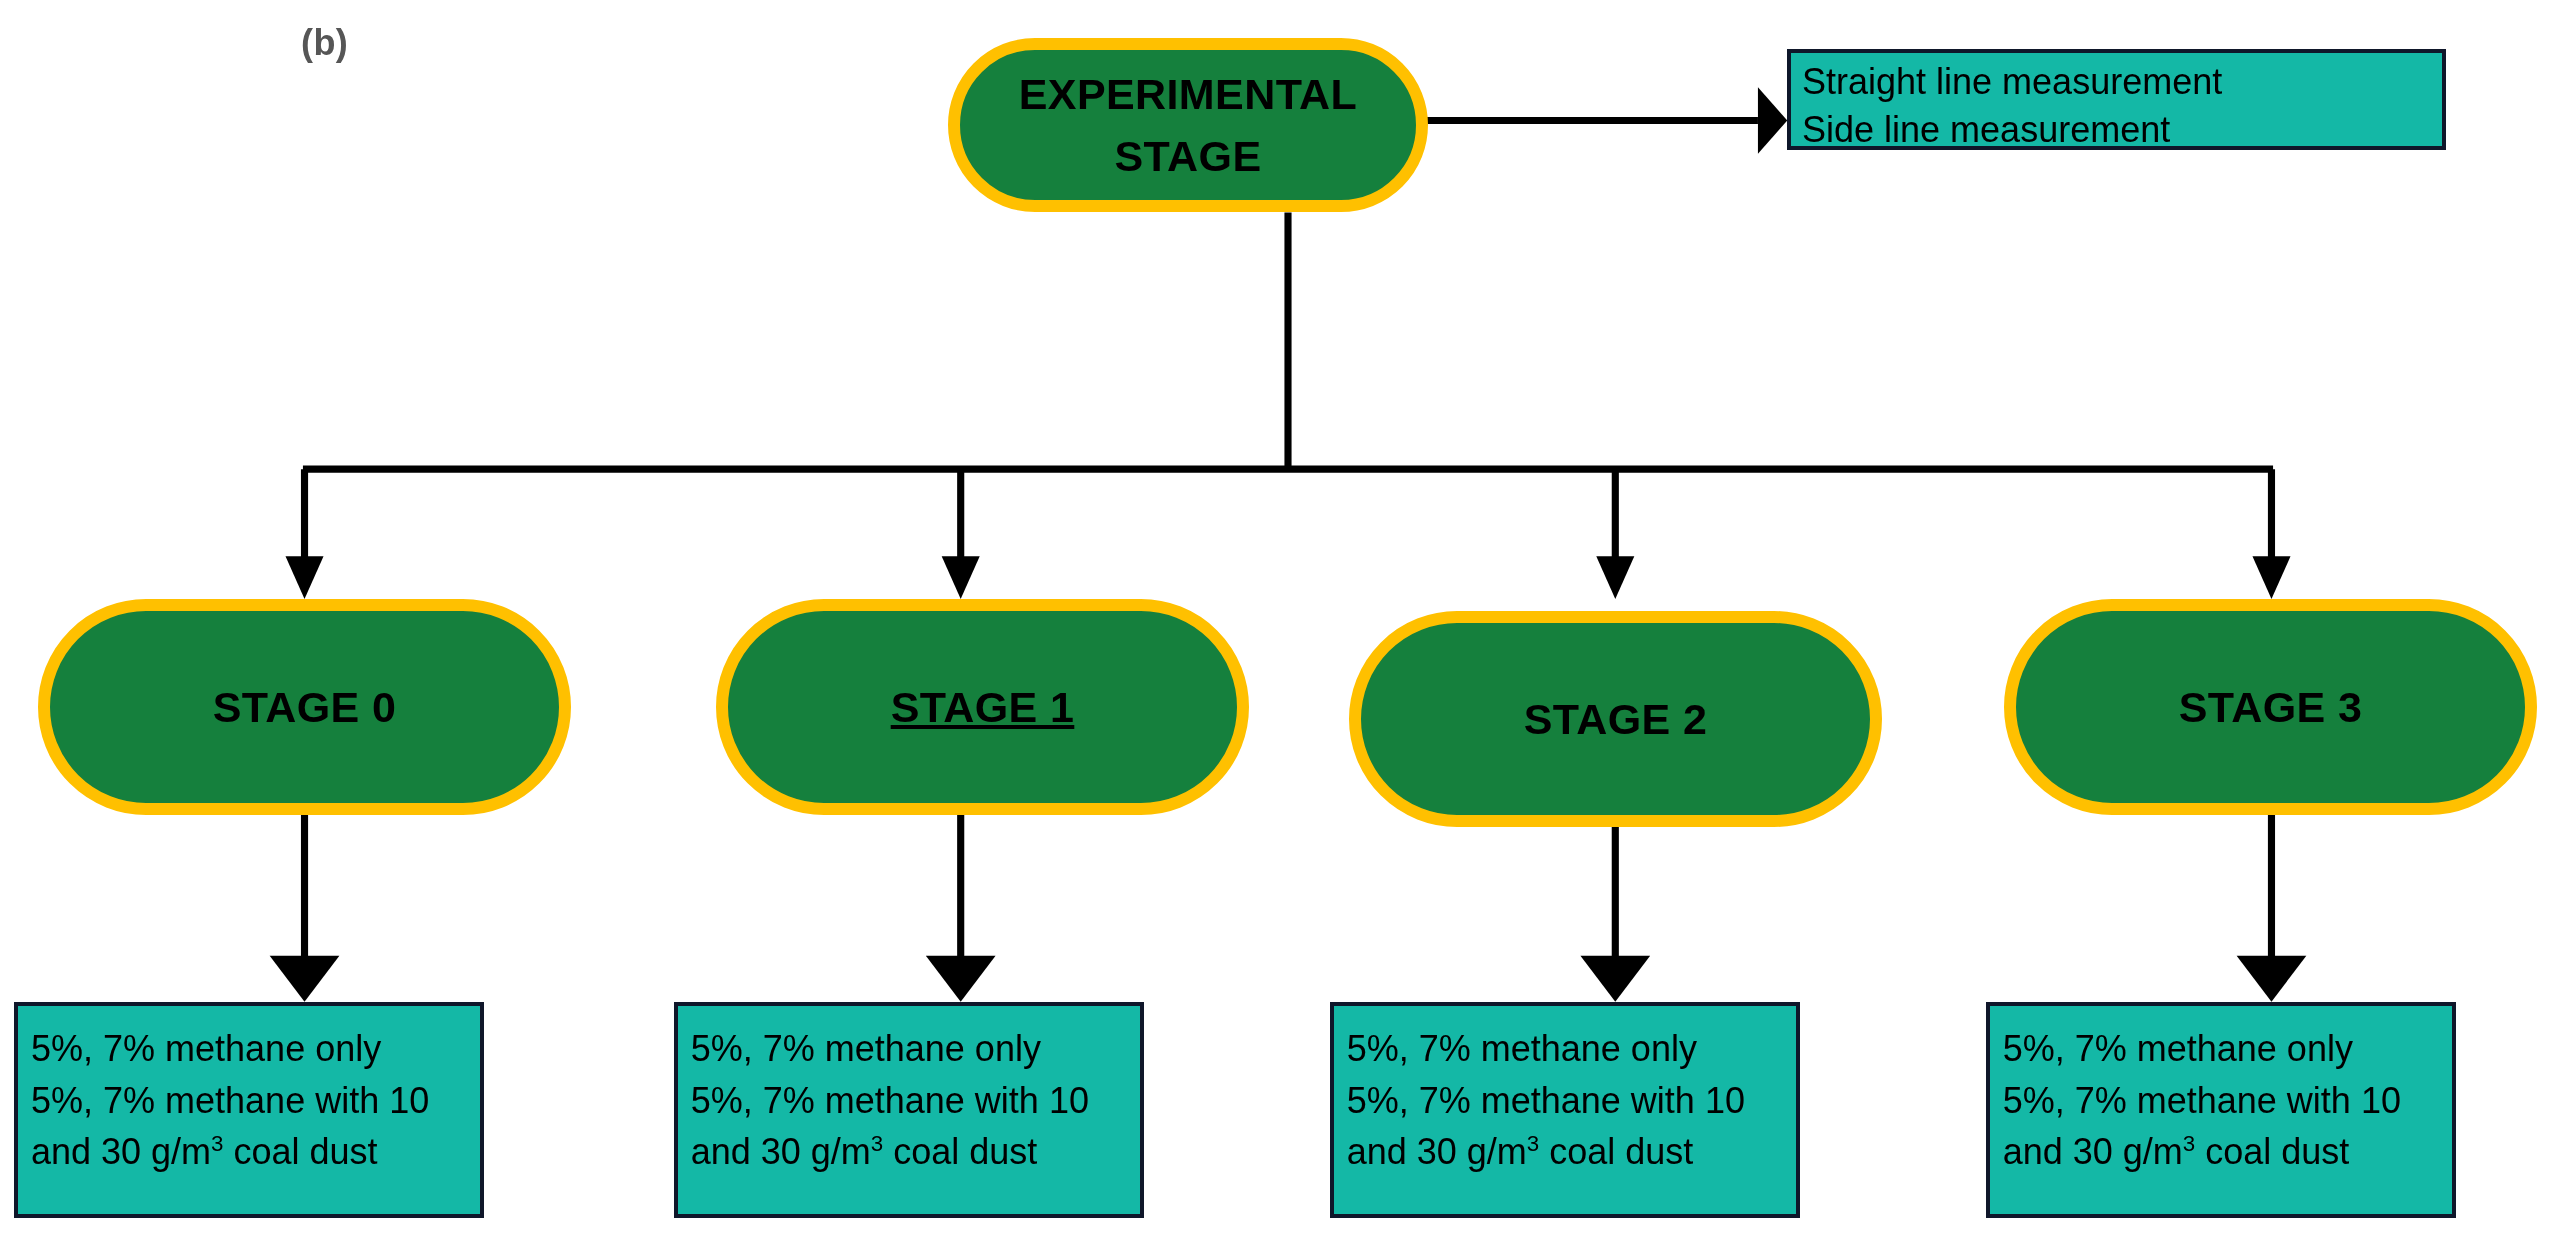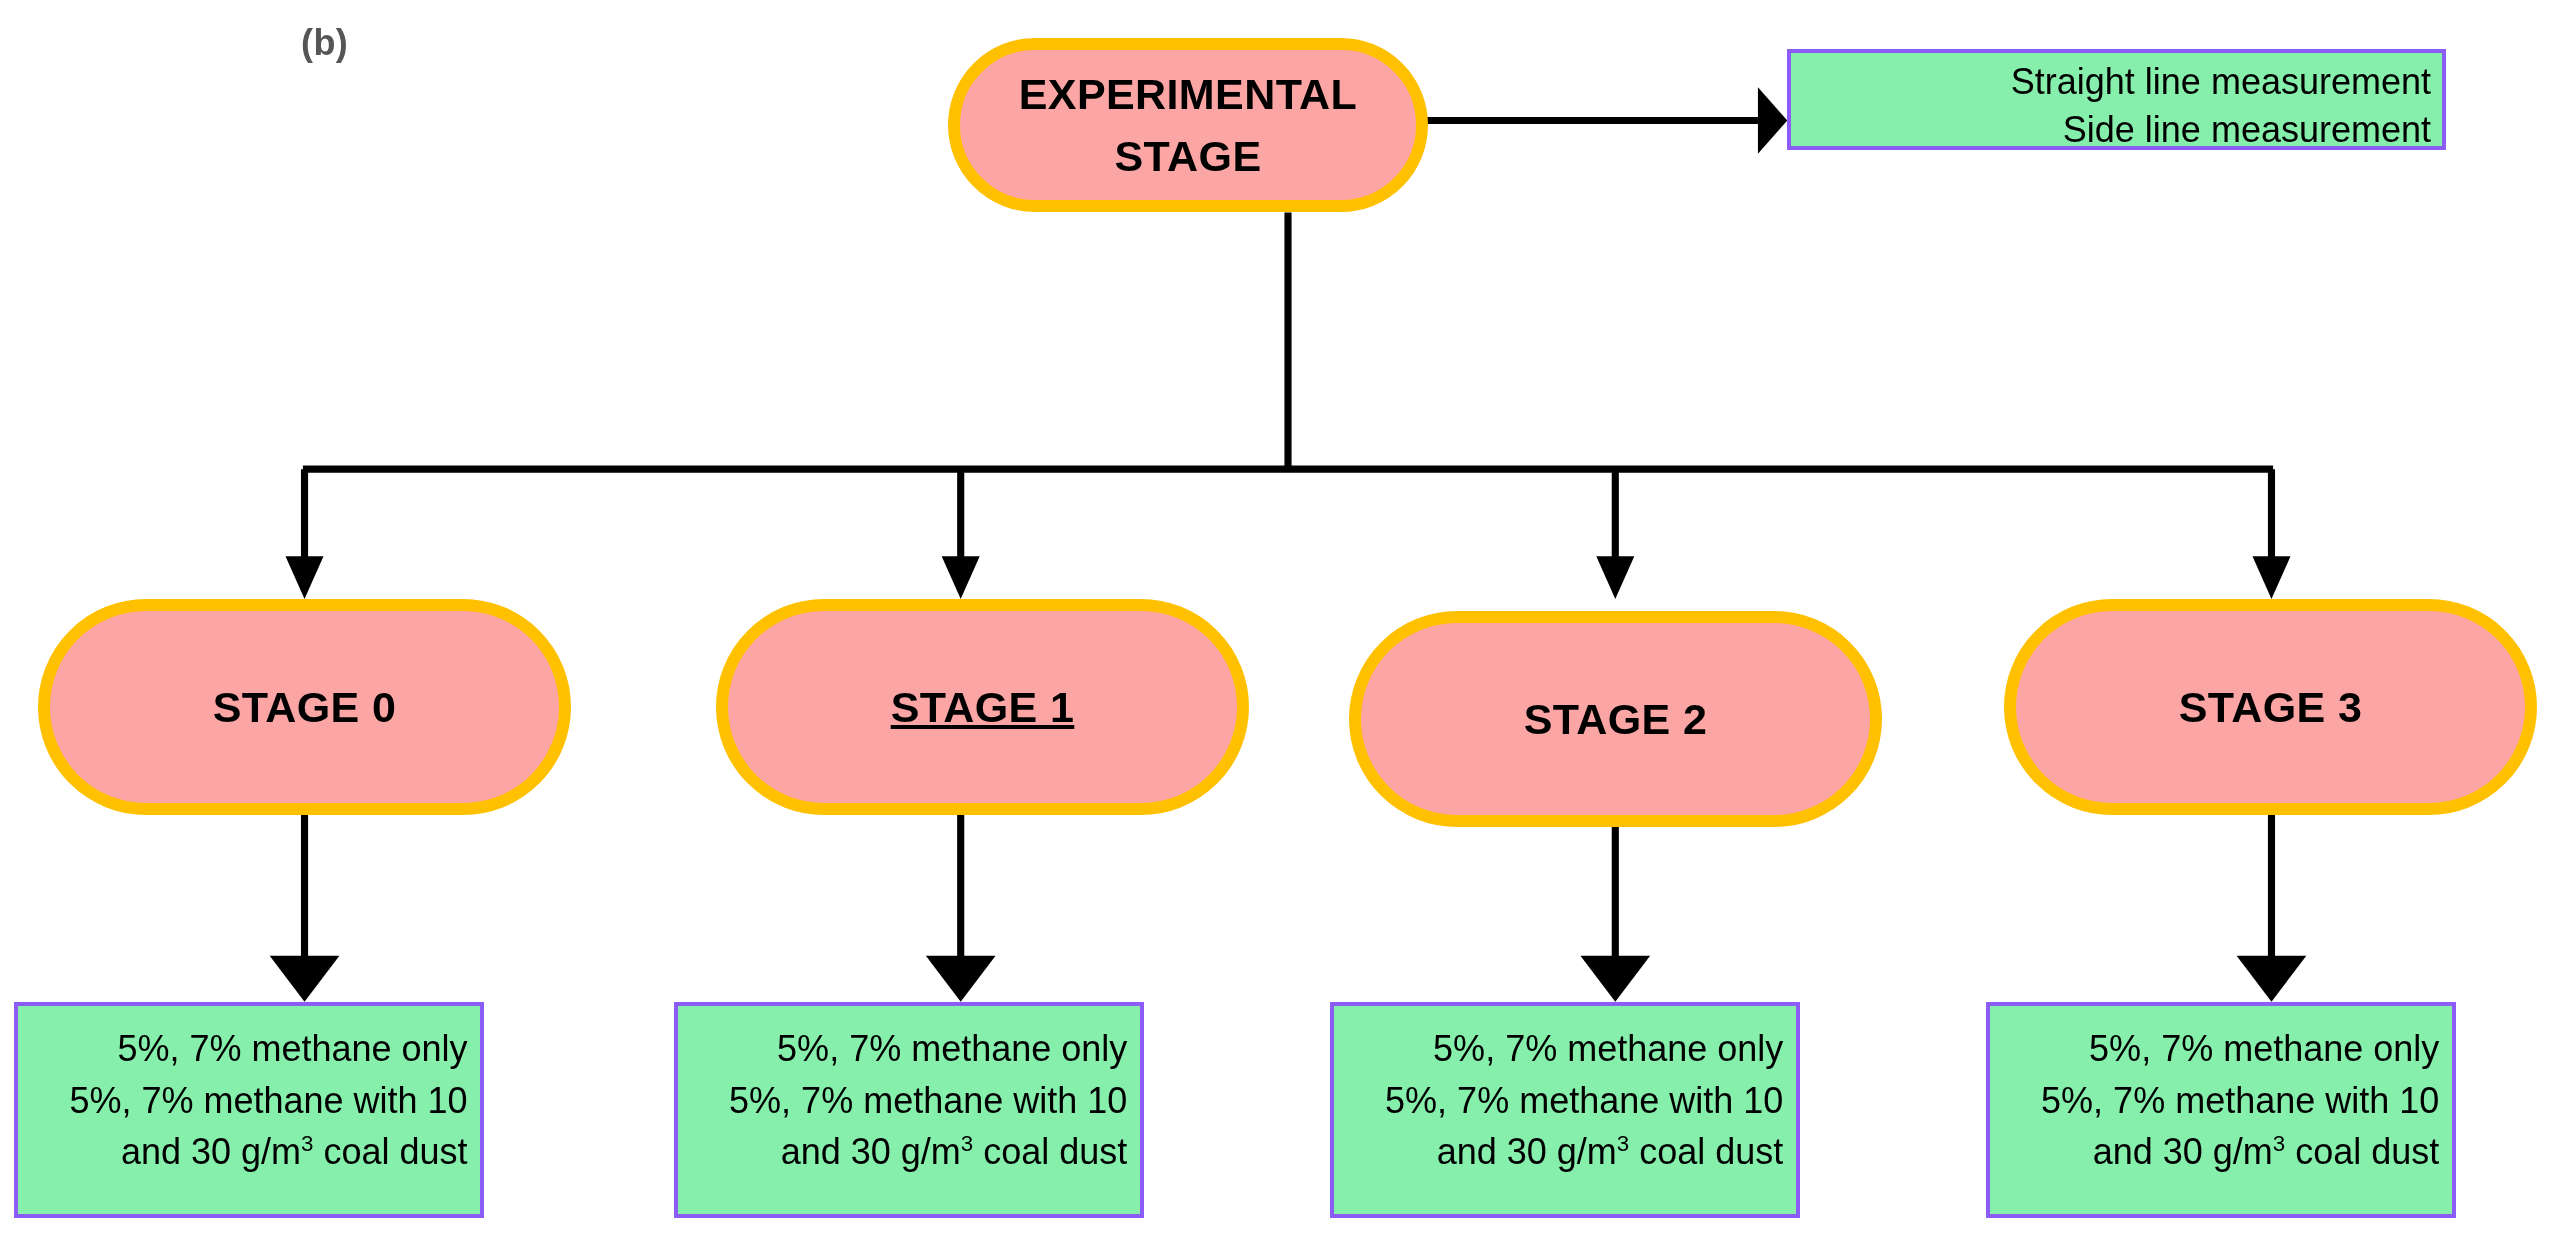--- a/index.html
+++ b/index.html
@@ -29,21 +29,21 @@
     letter-spacing: 0.4px;
     white-space: nowrap;
   }
 
   
   .pill {
     position: absolute;
     box-sizing: border-box;
     border: 12.7px solid #FFC000;
     border-radius: 792px;
-    background: #fca5a5;
+    background: #15803d;
     display: flex;
     flex-direction: column;
     align-items: center;
     justify-content: center;
     text-align: center;
     color: #000000;
     font-weight: bold;
   }
   #node-experimental-work {
     left: 948px;
@@ -63,27 +63,26 @@
   }
   #node-stage-0 { left: 38px; text-align: right; }
   #node-stage-1 { left: 716px; text-decoration: underline; }
   #node-stage-2 { left: 1349px; margin-top: 12px; }
   #node-stage-3 { left: 2004px; }
 
   
   .rect-box {
     position: absolute;
     box-sizing: border-box;
-    border: 4px solid #8b5cf6;
-    background: #86efac;
+    border: 4px solid #0f172a;
+    background: #14b8a6;
     color: #000000;
     font-size: 36px;
     line-height: 1.33;
     padding: 12.7px 11px 8px 11px;
-    text-align: right;
   }
   #node-measurement-box {
     left: 1787px;
     top: 49px;
     width: 659px;
     height: 101px;
     padding-top: 4.8px;
   }
   .box-line { display: block; white-space: nowrap; }
 

